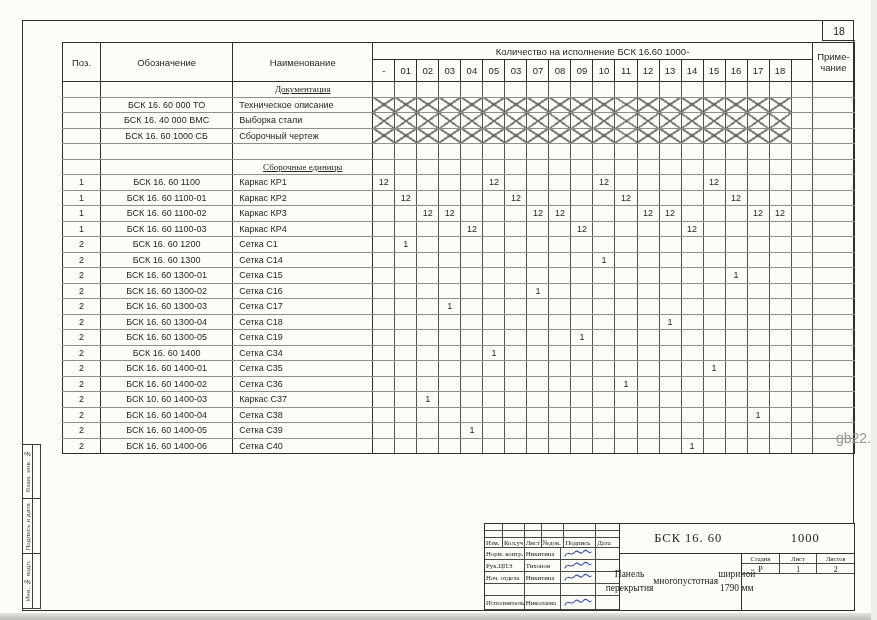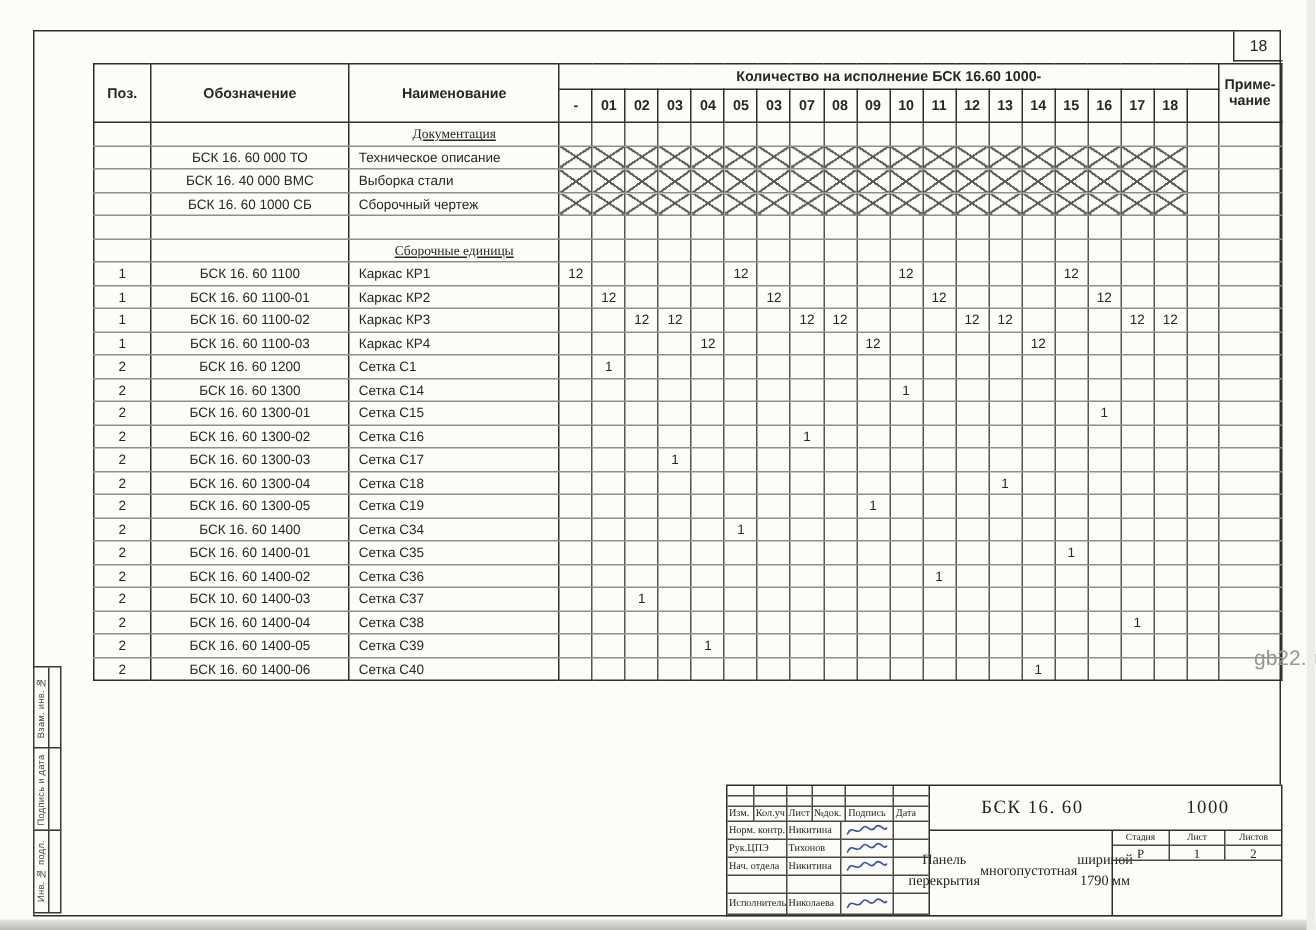--- a/index.html
+++ b/index.html
@@ -15,21 +15,21 @@
   .sheet-num{position:absolute;left:822px;top:21px;width:33px;height:20px;
     border-left:1.4px solid #2e2e2c;border-bottom:1.4px solid #2e2e2c;box-sizing:border-box;
     display:flex;align-items:center;justify-content:center;font-size:10.5px;color:#222;}
 
   
   table.spec{position:absolute;left:62px;top:42px;border-collapse:collapse;table-layout:fixed;
     width:793px;background:transparent;}
   table.spec th,table.spec td{border:1px solid #55554f;padding:0;overflow:hidden;
     white-space:nowrap;color:#262624;box-sizing:border-box;}
   table.spec td{border-top:1px solid #8f8f87;border-bottom:1px solid #8f8f87;}
-  table.spec th{font-weight:bold;font-size:9px;}
+  table.spec th{font-weight:normal;font-size:9px;}
   table.spec .th-main{font-size:9.5px;border-width:1.6px;border-color:#2e2e2c;}
   table.spec .th-group{font-size:9.5px;border-width:1.6px;border-color:#2e2e2c;height:17px;}
   table.spec .th-exec{font-size:9.5px;height:22px;border-color:#2e2e2c;}
   table.spec td{height:15.5px;font-size:9px;text-align:center;}
   table.spec td.c-pos{border-left:1.6px solid #2e2e2c;border-right:1.4px solid #2e2e2c;}
   table.spec td.c-desig{border-right:1.4px solid #2e2e2c;font-size:9px;}
   table.spec td.c-name{border-right:1.6px solid #2e2e2c;text-align:left;padding-left:6px;}
   table.spec td.c-note{border-right:1.6px solid #2e2e2c;}
   table.spec tr:last-child td{border-bottom:1.6px solid #2e2e2c;}
   table.spec td.section-cell{text-align:center;text-decoration:underline;padding-left:0;font-family:Liberation Serif, serif;}
@@ -668,21 +668,21 @@
           <td></td>
           <td></td>
           <td></td>
           <td></td>
           <td></td>
           <td class="c-note"></td>
         </tr>
         <tr>
           <td class="c-pos">2</td>
           <td class="c-desig">БСК 10. 60   1400-03</td>
-          <td class="c-name">Сетка С37</td>
+          <td class="c-name">Каркас С37</td>
           <td></td>
           <td></td>
           <td>1</td>
           <td></td>
           <td></td>
           <td></td>
           <td></td>
           <td></td>
           <td></td>
           <td></td>

